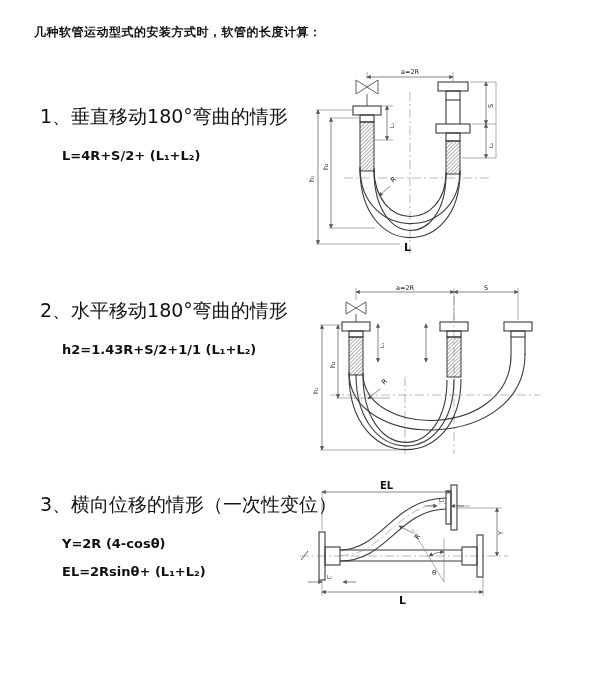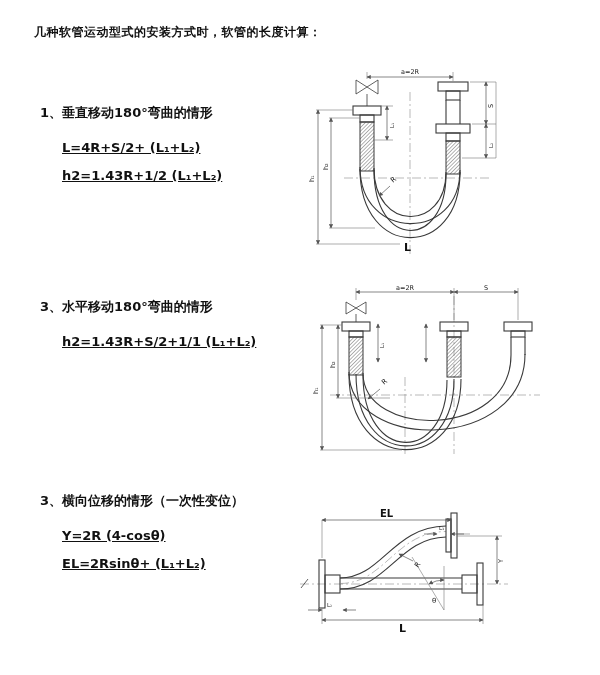--- a/index.html
+++ b/index.html
@@ -6,22 +6,22 @@
   body{
     width:600px;height:675px;position:relative;background:#ffffff;
     font-family:"DejaVu Sans","Liberation Sans",sans-serif;color:#111;
     overflow:hidden;
   }
   .page-title{
     position:absolute;left:34px;top:24px;font-size:12px;font-weight:bold;
     letter-spacing:0.5px;white-space:nowrap;
   }
   .section{position:absolute;left:40px;}
-  .sec-heading{font-size:13px;font-weight:bold;margin-bottom:12px;white-space:nowrap;}
-  .formula{font-size:13px;font-weight:bold;margin-left:22px;line-height:28px;white-space:nowrap;text-decoration:underline;}
+  .sec-heading{font-size:19px;font-weight:normal;margin-bottom:12px;white-space:nowrap;}
+  .formula{font-size:13px;font-weight:bold;margin-left:22px;line-height:28px;white-space:nowrap;}
   .diagram{position:absolute;}
   
   svg text{font-family:"DejaVu Sans","Liberation Sans",sans-serif;fill:#222;}
   .obj{fill:none;stroke:#3a3a3a;stroke-width:1.1;}
   .thin{fill:none;stroke:#3a3a3a;stroke-width:0.8;}
   .dim{fill:none;stroke:#555;stroke-width:0.7;}
   .ext{fill:none;stroke:#777;stroke-width:0.6;}
   .cl{fill:none;stroke:#8a8a8a;stroke-width:0.6;stroke-dasharray:9 3 2 3;}
   .lbl{font-size:6.5px;}
   .lbl-s{font-size:5.5px;}
@@ -30,21 +30,20 @@
   .lbl-el{font-size:10px;font-weight:bold;fill:#111;}
 </style>
 </head>
 <body>
 
 <div class="page-title">几种软管运动型式的安装方式时，软管的长度计算：</div>
 
 <div class="section" style="top:104px;">
   <div class="sec-heading">1、垂直移动180°弯曲的情形</div>
   <div class="formula">L=4R+S/2+ (L₁+L₂)</div>
-  <div class="formula">h2=1.43R+1/2 (L₁+L₂)</div>
 </div>
 
 <div class="diagram" style="left:300px;top:66px;">
 <svg width="290" height="192" viewBox="0 0 290 192">
   <defs>
     <pattern id="hb1" width="2.6" height="2.6" patternUnits="userSpaceOnUse" patternTransform="rotate(45)">
       <line x1="0" y1="0" x2="0" y2="2.6" stroke="#666" stroke-width="1"></line>
     </pattern>
     <marker id="ar1" viewBox="0 0 10 10" refX="9" refY="5" markerWidth="8" markerHeight="6" orient="auto-start-reverse">
       <path d="M0,0 L10,5 L0,10 z" fill="#555"></path>
@@ -117,21 +116,21 @@
   <g>
     <path class="dim" d="M90,120 L79,130" marker-end="url(#ar1)"></path>
     <text class="lbl-m" transform="translate(93,117) rotate(-40)">R</text>
   </g>
 
   <text class="lbl-b" x="104" y="185">L</text>
 </svg>
 </div>
 
 <div class="section" style="top:298px;">
-  <div class="sec-heading">3、水平移动180°弯曲的情形</div>
+  <div class="sec-heading">2、水平移动180°弯曲的情形</div>
   <div class="formula">h2=1.43R+S/2+1/1 (L₁+L₂)</div>
 </div>
 
 <div class="diagram" style="left:302px;top:282px;">
 <svg width="295" height="180" viewBox="0 0 295 180">
   <defs>
     <pattern id="hb2" width="2.6" height="2.6" patternUnits="userSpaceOnUse" patternTransform="rotate(45)">
       <line x1="0" y1="0" x2="0" y2="2.6" stroke="#666" stroke-width="1"></line>
     </pattern>
     <marker id="ar2" viewBox="0 0 10 10" refX="9" refY="5" markerWidth="8" markerHeight="6" orient="auto-start-reverse">
@@ -205,21 +204,21 @@
   </g>
 </svg>
 </div>
 
 <div class="section" style="top:492px;">
   <div class="sec-heading">3、横向位移的情形（一次性变位）</div>
   <div class="formula">Y=2R (4-cosθ)</div>
   <div class="formula">EL=2Rsinθ+ (L₁+L₂)</div>
 </div>
 
-<div class="diagram" style="left:296px;top:504px;">
+<div class="diagram" style="left:296px;top:476px;">
 <svg width="298" height="154" viewBox="0 0 298 154">
   <defs>
     <marker id="ar3" viewBox="0 0 10 10" refX="9" refY="5" markerWidth="8" markerHeight="6" orient="auto-start-reverse">
       <path d="M0,0 L10,5 L0,10 z" fill="#555"></path>
     </marker>
   </defs>
 
   <path class="cl" d="M4,80 L212,80"></path>
   <path class="thin" d="M5,84 L12,75"></path>
 

